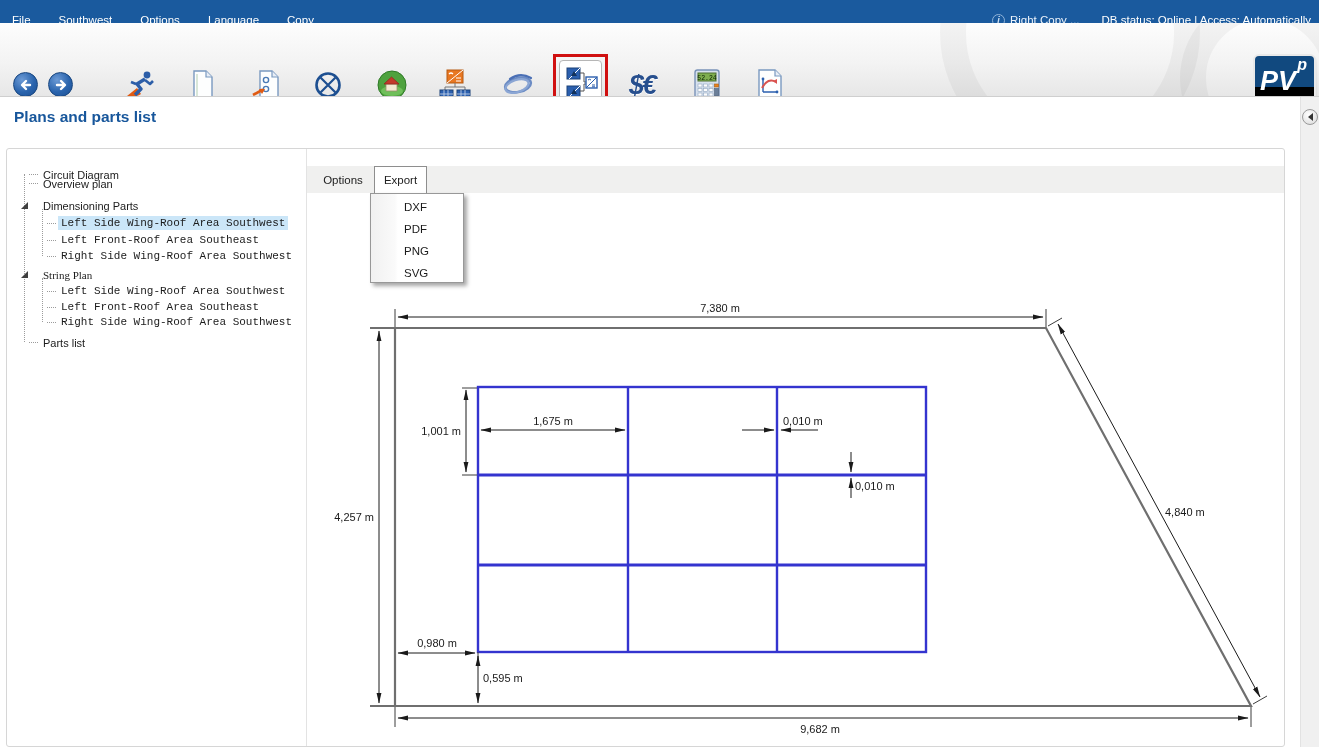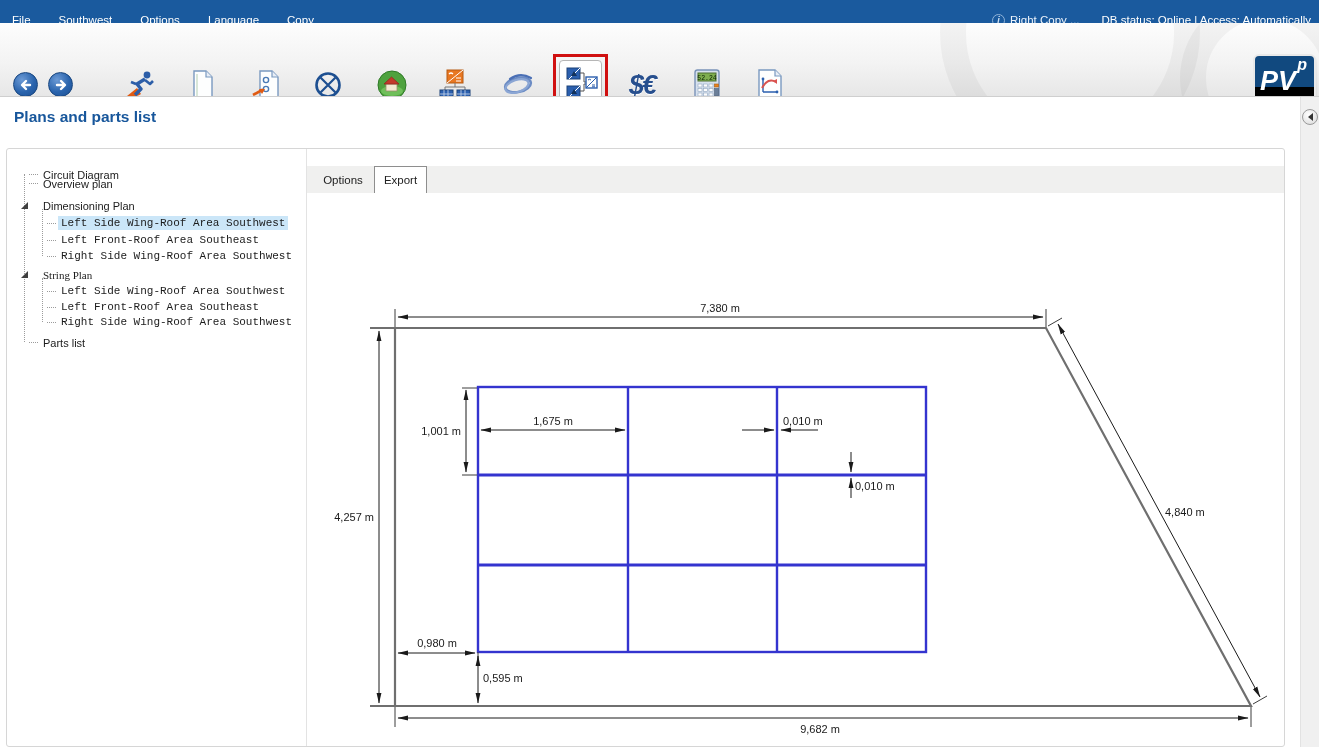--- a/index.html
+++ b/index.html
@@ -272,21 +272,21 @@
     <div class="trow ind-root" style="top:17px;">
       <span class="stub r"></span>
       <span class="lbl">Circuit Diagram</span>
     </div>
     <div class="trow ind-root" style="top:26px;">
       <span class="stub r"></span>
       <span class="lbl">Overview plan</span>
     </div>
     <div class="trow ind-root" style="top:48px;">
       <span class="extri"></span>
-      <span class="lbl">Dimensioning Plan</span>
+      <span class="lbl">Dimensioning Parts</span>
     </div>
     <div class="trow ind-child" style="top:66px;">
       <span class="stub c"></span>
       <span class="lbl sel">Left Side Wing-Roof Area Southwest</span>
     </div>
     <div class="trow ind-child" style="top:83px;">
       <span class="stub c"></span>
       <span class="lbl">Left Front-Roof Area Southeast</span>
     </div>
     <div class="trow ind-child" style="top:99px;">
@@ -317,20 +317,26 @@
 
   <div class="tabstrip">
     <div class="tab tab-options">
       <span>Options</span>
     </div>
     <div class="tab tab-export">
       <span>Export</span>
     </div>
   </div>
 
+  <div class="dropdown">
+    <div class="ditem">DXF</div>
+    <div class="ditem">PDF</div>
+    <div class="ditem">PNG</div>
+    <div class="ditem">SVG</div>
+  </div>
 </div>
 
 <svg class="drawing" width="940" height="457" viewBox="330 290 940 457">
   <defs>
     <marker id="arr" viewBox="0 0 10 6" refX="9.5" refY="3" markerWidth="11" markerHeight="6.6" orient="auto-start-reverse">
       <path d="M10,3 L0,0.7 L0,5.3 Z" fill="#1a1a1a"></path>
     </marker>
   </defs>
 
   <polygon points="395,328 1046,328 1251,706 395,706" fill="none" stroke="#6f6f6f" stroke-width="2.2"></polygon>

